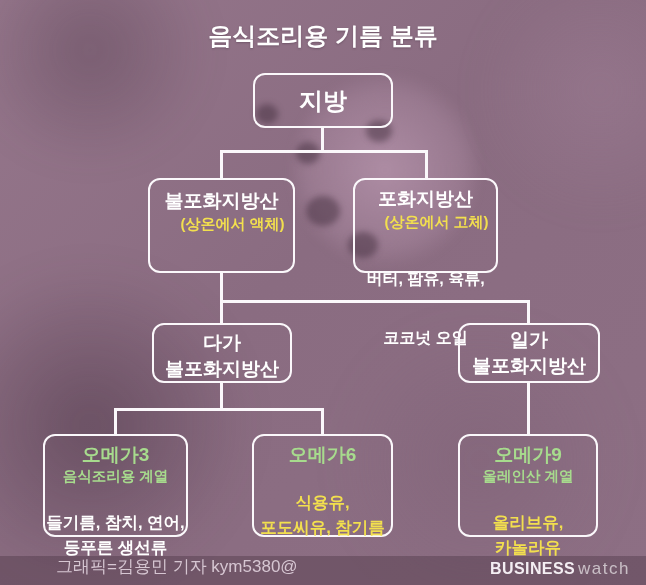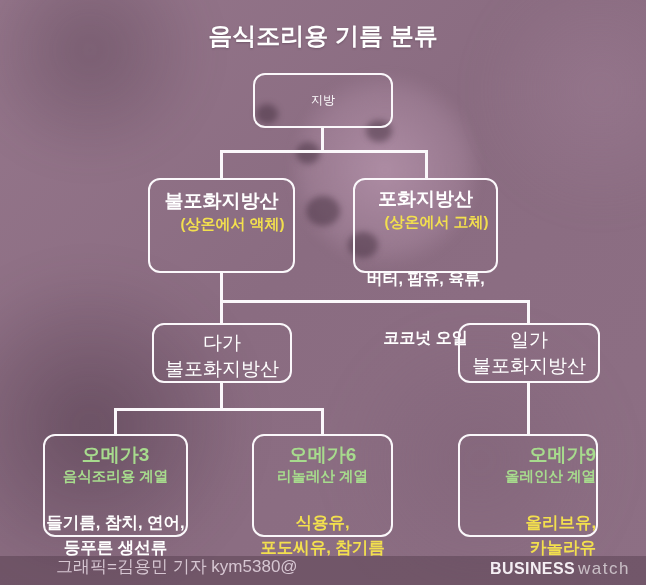--- a/index.html
+++ b/index.html
@@ -49,27 +49,27 @@
     text-align:center;color:#fff;
   }
   #node-root   {left:253px;top:73px; width:140px;height:55px;
                 display:flex;align-items:center;justify-content:center;}
   #node-unsat  {left:148px;top:178px;width:147px;height:95px;padding-top:9px;}
   #node-sat    {left:353px;top:178px;width:145px;height:95px;padding-top:7px;}
   #node-poly   {left:152px;top:323px;width:140px;height:60px;padding-top:5px;}
   #node-mono   {left:458px;top:323px;width:142px;height:60px;padding-top:2px;}
   #node-omega3 {left:43px; top:434px;width:145px;height:103px;padding-top:7px;}
   #node-omega6 {left:252px;top:434px;width:141px;height:103px;padding-top:7px;}
-  #node-omega9 {left:458px;top:434px;width:140px;height:103px;padding-top:7px;text-align:right;}
+  #node-omega9 {left:458px;top:434px;width:140px;height:103px;padding-top:7px;}
 
-  .t-root {font-size:12px;font-weight:400;}
+  .t-root {font-size:24px;font-weight:700;}
   .t-head {font-size:19px;font-weight:800;line-height:24px;color:#fff;}
   .t-sub  {font-size:15px;font-weight:700;line-height:21px;color:#f2df4e;padding-left:22px;}
   .t-item {font-size:16px;font-weight:700;line-height:25px;color:#fff;margin-top:34px;}
-  .t-line {font-size:19px;font-weight:400;line-height:26px;color:#fff;}
+  .t-line {font-size:19px;font-weight:700;line-height:26px;color:#fff;}
   .t-oname{font-size:19px;font-weight:800;line-height:23px;color:#a7db8d;}
   .t-oser {font-size:14.5px;font-weight:700;line-height:20px;color:#a7db8d;}
   .t-oitem{font-size:16.5px;font-weight:800;line-height:25px;color:#fff;}
   .t-oitem.first{margin-top:24px;}
   .yellow{color:#f2df4e;}
 
   
   .ln{position:absolute;background:#fbf8fb;}
   .v{width:3px;} .h{height:3px;}
   #c1 {left:321px;top:126px;height:27px;}
@@ -159,21 +159,20 @@
 
   <div class="node" id="node-omega3">
     <div class="t-oname">오메가3</div>
     <div class="t-oser">음식조리용 계열</div>
     <div class="t-oitem first">들기름, 참치, 연어,</div>
     <div class="t-oitem">등푸른 생선류</div>
   </div>
 
   <div class="node" id="node-omega6">
     <div class="t-oname">오메가6</div>
-    <div class="t-oser">리놀레산 계열</div>
     <div class="t-oitem first yellow">식용유,</div>
     <div class="t-oitem yellow">포도씨유, 참기름</div>
   </div>
 
   <div class="node" id="node-omega9">
     <div class="t-oname">오메가9</div>
     <div class="t-oser">올레인산 계열</div>
     <div class="t-oitem first yellow">올리브유,</div>
     <div class="t-oitem yellow">카놀라유</div>
   </div>

